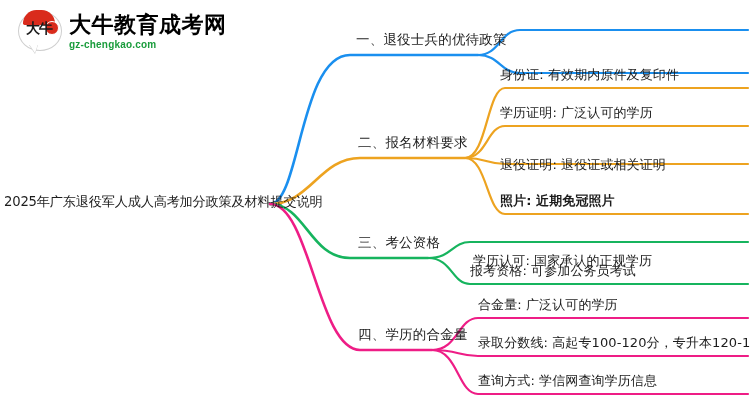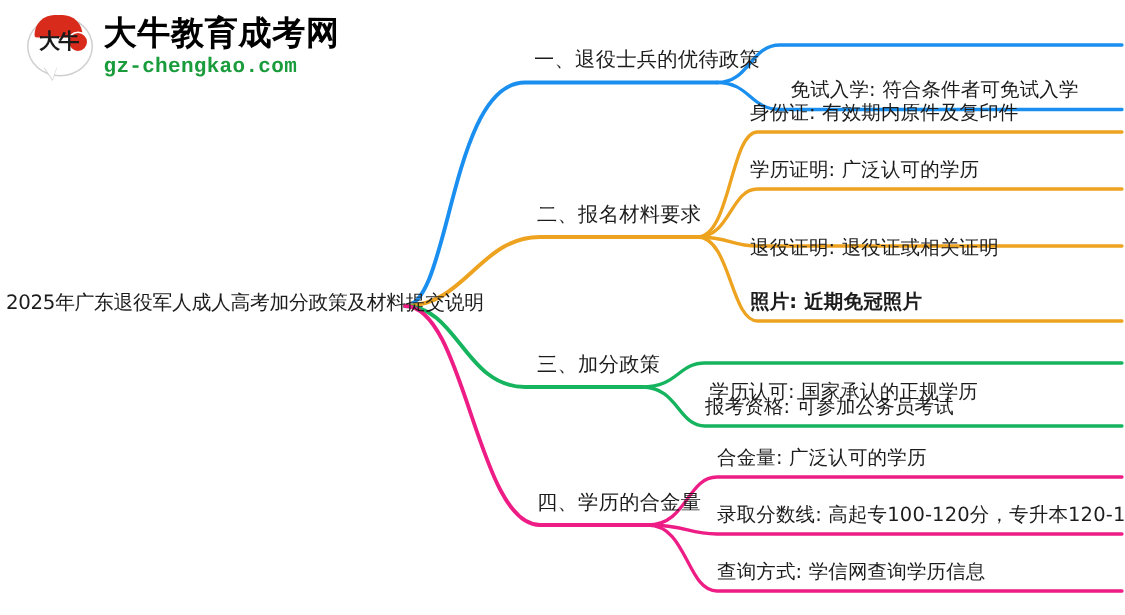--- a/index.html
+++ b/index.html
@@ -89,25 +89,25 @@
   #logo-title {
     font-size: 22px;
     font-weight: bold;
     color: #000000;
     letter-spacing: 0.5px;
     font-family: "DejaVu Sans", sans-serif;
     white-space: nowrap;
   }
   #logo-sub {
     margin-top: 4px;
-    font-size: 14px;
+    font-size: 10px;
     font-weight: bold;
     color: #1a9c3c;
     letter-spacing: 0.2px;
-    font-family: Liberation Mono, monospace;
+    font-family: Liberation Sans, sans-serif;
     white-space: nowrap;
   }
   
   #map-svg {
     position: absolute;
     left: 0; top: 0;
     width: 750px;
     height: 410px;
   }
   
@@ -181,26 +181,25 @@
       <path d="M432,350 C458,350 458,394 478,394 L748,394" fill="none" stroke="#ee1d86" stroke-width="2.2" stroke-linecap="round"></path>
     </g>
   </svg>
 
   <div class="node-text" id="root-label">2025年广东退役军人成人高考加分政策及材料提交说明</div>
 
   <div class="node-text branch-label" style="left:356px; top:31px;">一、退役士兵的优待政策</div>
 
   <div class="node-text branch-label" style="left:358px; top:134px;">二、报名材料要求</div>
 
-  <div class="node-text branch-label" style="left:358px; top:234px;">三、加分政策</div>
+  <div class="node-text branch-label" style="left:358px; top:234px;">三、考公资格</div>
 
   <div class="node-text branch-label" style="left:358px; top:326px;">四、学历的合金量</div>
 
 
-  <div class="node-text leaf-label" style="left:527px; top:51px;">免试入学: 符合条件者可免试入学</div>
 
   <div class="node-text leaf-label" style="left:500px; top:66px;">身份证: 有效期内原件及复印件</div>
 
   <div class="node-text leaf-label" style="left:500px; top:104px;">学历证明: 广泛认可的学历</div>
 
   <div class="node-text leaf-label" style="left:500px; top:142px;margin-top:14px;">退役证明: 退役证或相关证明</div>
 
   <div class="node-text leaf-label" style="left:500px; top:192px;font-weight:bold;">照片: 近期免冠照片</div>
 
   <div class="node-text leaf-label" style="left:473px; top:220px;margin-top:32px;">学历认可: 国家承认的正规学历</div>

